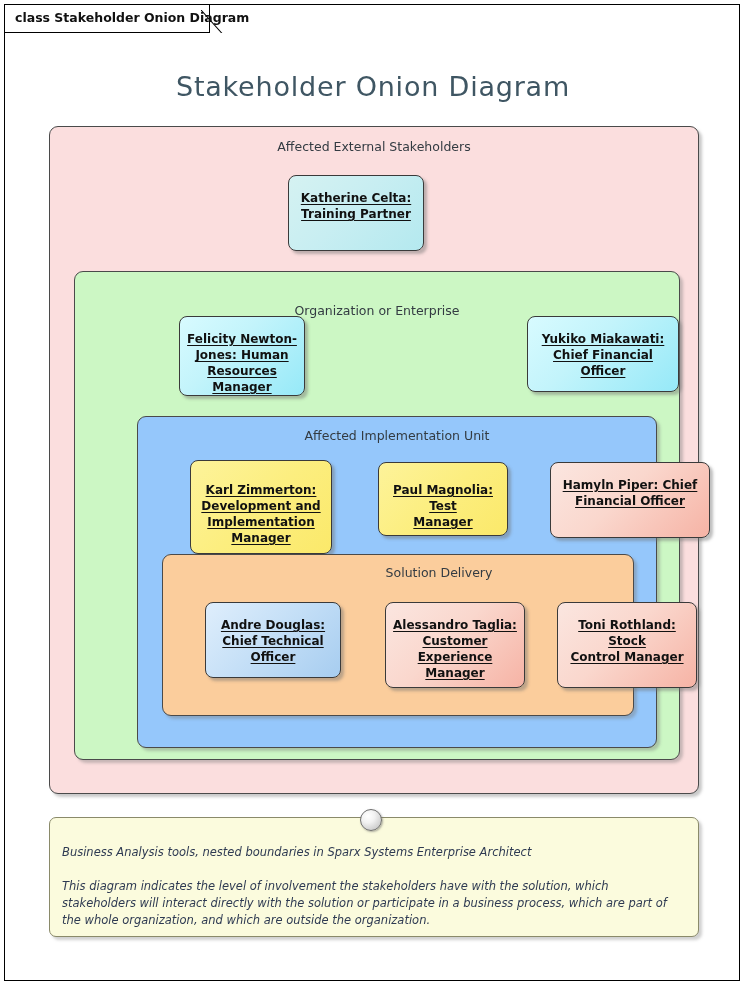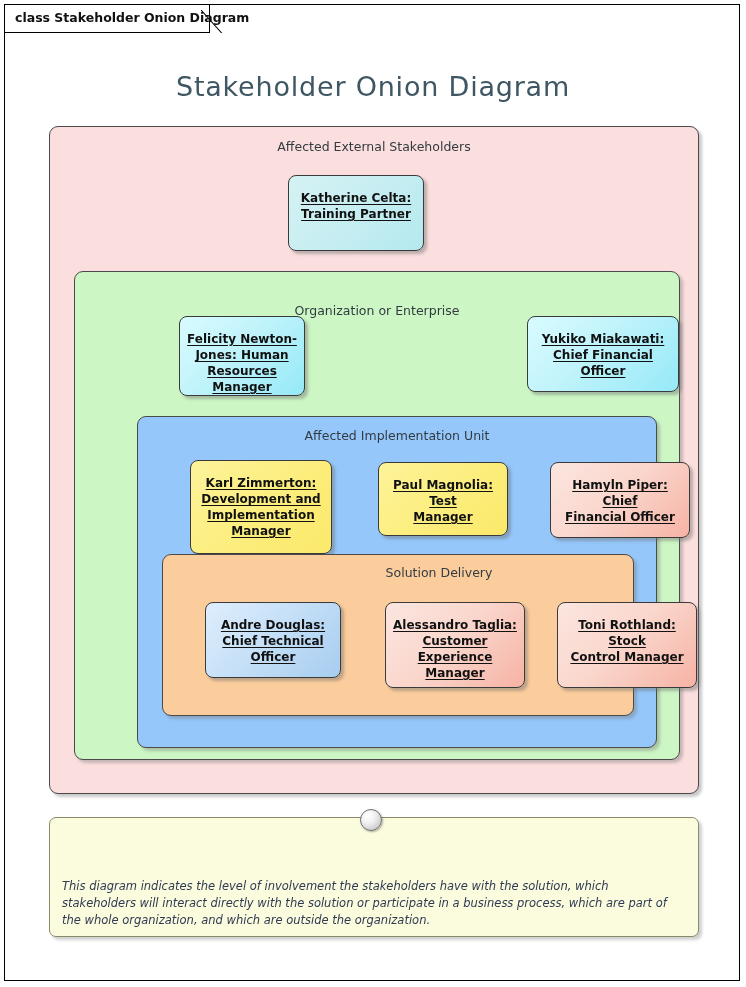--- a/index.html
+++ b/index.html
@@ -165,31 +165,31 @@
     color: #111111;
     text-decoration: underline;
     text-underline-offset: 2px;
     padding: 0 6px;
     margin-top: 14px;
     white-space: pre-line;
   }
 
   .fill-cyan  { background: linear-gradient(135deg, #d5f2f2 0%, #c8eef2 45%, #b4e9ef 100%); }
   .fill-cyan2 { background: linear-gradient(135deg, #d8fbff 0%, #c3f4fb 40%, #96e9f8 100%); }
-  .fill-yellow{ background: linear-gradient(135deg, #fdf39a 0%, #fcee7f 50%, #fbe96a 100%); }
+  .fill-yellow{ background: linear-gradient(135deg, #fdf39a 0%, #fcee7f 50%, #fbe96a 100%); align-items: center; }
   .fill-pink  { background: linear-gradient(135deg, #fbe6e0 0%, #fad7cd 45%, #f6b3a5 100%); }
   .fill-blue  { background: linear-gradient(135deg, #dfeefc 0%, #c6e0f7 45%, #a7cdf0 100%); }
 
   
   #node-katherine  { left: 238px; top: 48px;  width: 136px; height: 76px; }
   #node-felicity   { left: 104px; top: 44px;  width: 126px; height: 80px; }
   #node-yukiko     { left: 452px; top: 44px;  width: 152px; height: 76px; }
   #node-karl       { left: 52px;  top: 43px;  width: 142px; height: 94px; }
   #node-paul       { left: 240px; top: 45px;  width: 130px; height: 74px; }
-  #node-hamyln     { left: 412px; top: 45px;  width: 140px; height: 76px; }
+  #node-hamyln     { left: 412px; top: 45px;  width: 160px; height: 76px; }
   #node-andre      { left: 42px;  top: 47px;  width: 136px; height: 76px; }
   #node-alessandro { left: 222px; top: 47px;  width: 140px; height: 86px; }
   #node-toni       { left: 394px; top: 47px;  width: 140px; height: 86px; justify-content: flex-end; }
 
   
   #note {
     position: absolute;
     left: 44px;
     top: 812px;
     width: 650px;
@@ -293,17 +293,18 @@
           <div class="node fill-pink" id="node-toni">
             <span class="node-label">Toni Rothland: Stock
 Control Manager</span>
           </div>
         </div>
       </div>
     </div>
   </div>
 
   <div id="note">
+    <div class="note-line" id="note-line-1">Business Analysis tools, nested boundaries in Sparx Systems Enterprise Architect</div>
     <div class="note-line" id="note-line-2">This diagram indicates the level of involvement the stakeholders have with the solution, which stakeholders will interact directly with the solution or participate in a business process, which are part of the whole organization, and which are outside the organization.</div>
   </div>
   <div id="note-connector"></div>
 
 </div>
 
 </body></html>

